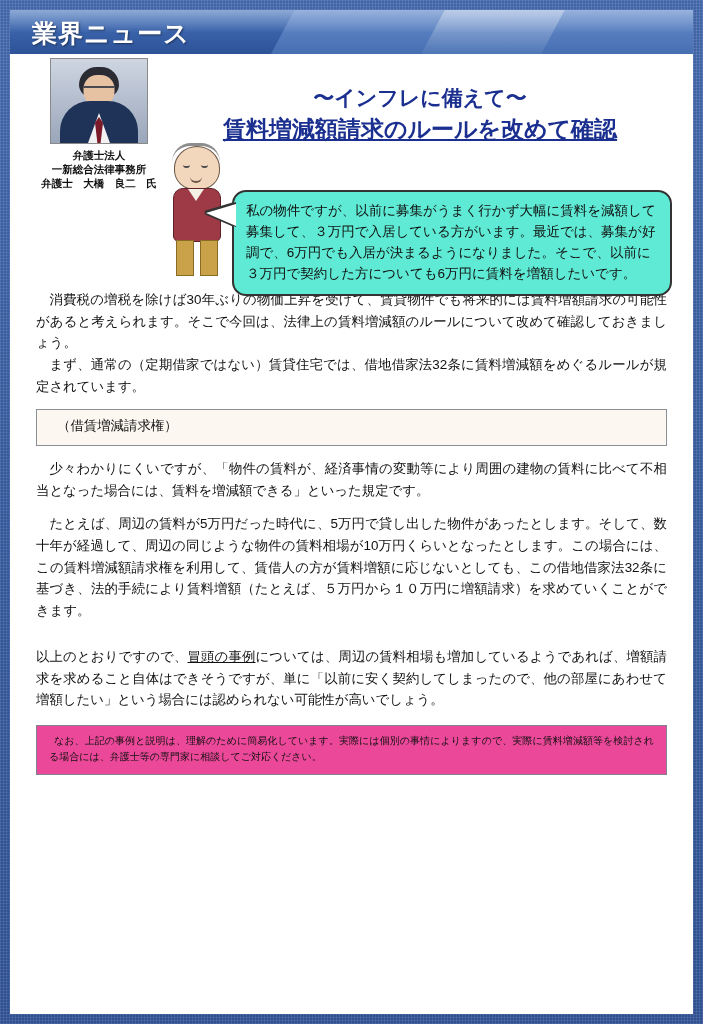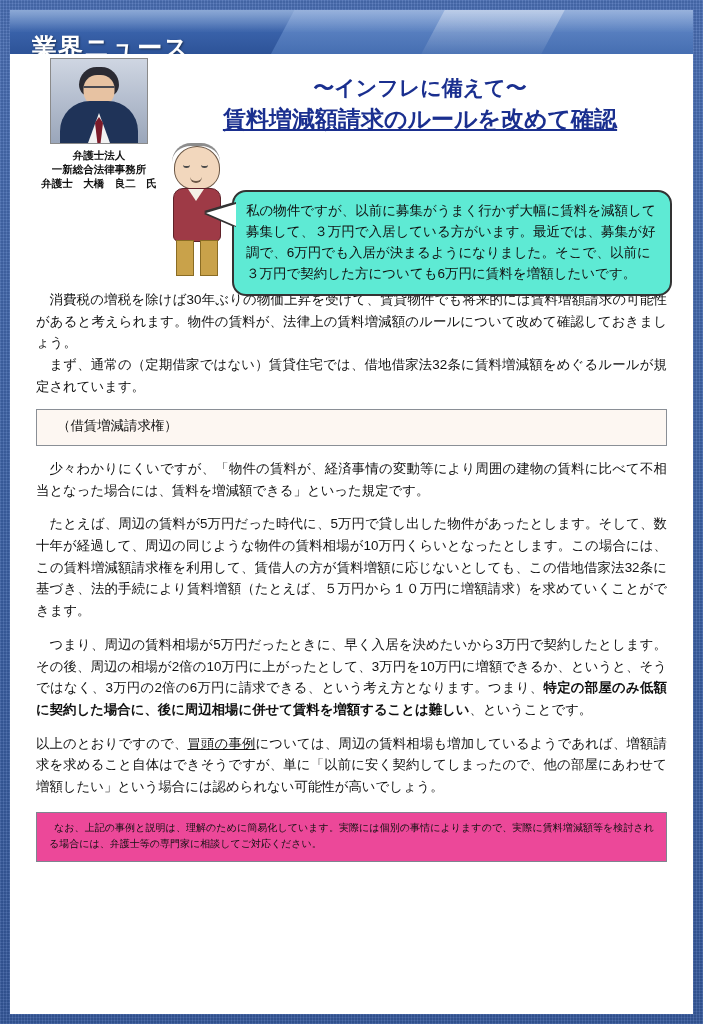--- a/index.html
+++ b/index.html
@@ -62,21 +62,21 @@
     right: 140px;
     top: 0;
     width: 120px;
     height: 44px;
     background: linear-gradient(180deg, rgba(255,255,255,0.35) 0%, rgba(255,255,255,0.05) 100%);
     transform: skewX(-28deg);
   }
   .banner-title {
     position: absolute;
     left: 22px;
-    top: 21px;
+    top: 7px;
     font-size: 25px;
     font-weight: bold;
     color: #ffffff;
     letter-spacing: 1px;
     text-shadow: 1px 1px 2px rgba(0,0,0,0.45);
     z-index: 3;
   }
 
   
   .top-block {
@@ -162,21 +162,21 @@
     margin-top: 4px;
     font-size: 10.5px;
     line-height: 1.35;
     color: #111;
     font-weight: bold;
   }
 
   .headline {
     position: absolute;
     left: 150px;
-    top: 19px;
+    top: 29px;
     width: 520px;
     text-align: center;
     color: #1a2f8f;
     font-weight: bold;
     line-height: 1.45;
   }
   .headline .l1 { font-size: 21px; }
   .headline .l2 { font-size: 23px; text-decoration: underline; }
 
   .mascot {
@@ -363,36 +363,35 @@
       <div class="m-leg-l"></div>
       <div class="m-leg-r"></div>
     </div>
 
     <div class="bubble-tail"></div>
     <div class="bubble">私の物件ですが、以前に募集がうまく行かず大幅に賃料を減額して募集して、３万円で入居している方がいます。最近では、募集が好調で、6万円でも入居が決まるようになりました。そこで、以前に３万円で契約した方についても6万円に賃料を増額したいです。</div>
   </div>
 
   <div class="content">
 
-    <p class="para indent">消費税の増税を除けば30年ぶりの物価上昇を受けて、賃貸物件でも将来的には賃料増額請求の可能性があると考えられます。物件の賃料が、法律上の賃料増減額のルールについて改めて確認しておきましょう。</p>
+    <p class="para indent">消費税の増税を除けば30年ぶりの物価上昇を受けて、賃貸物件でも将来的には賃料増額請求の可能性があると考えられます。そこで今回は、法律上の賃料増減額のルールについて改めて確認しておきましょう。</p>
     <p class="para indent">まず、通常の（定期借家ではない）賃貸住宅では、借地借家法32条に賃料増減額をめぐるルールが規定されています。</p>
 
     <div class="lawbox">
       <div class="law-title">（借賃増減請求権）</div>
     </div>
 
     <div class="gap-m"></div>
     <p class="para indent">少々わかりにくいですが、「物件の賃料が、経済事情の変動等により周囲の建物の賃料に比べて不相当となった場合には、賃料を増減額できる」といった規定です。</p>
 
     <div class="gap-m"></div>
     <p class="para indent">たとえば、周辺の賃料が5万円だった時代に、5万円で貸し出した物件があったとします。そして、数十年が経過して、周辺の同じような物件の賃料相場が10万円くらいとなったとします。この場合には、この賃料増減額請求権を利用して、賃借人の方が賃料増額に応じないとしても、この借地借家法32条に基づき、法的手続により賃料増額（たとえば、５万円から１０万円に増額請求）を求めていくことができます。</p>
 
     <div class="gap-m"></div>
 
-    <p class="para indent"><span>つまり、周辺の賃料相場が5万円だったときに、早く入居を決めたいから3万円で契約したとします。その後、周辺の相場が2倍の10万円に上がったとして、3万円を10万円に増額できるか、というと、そうではなく、3万円の2倍の6万円に請求できる、という考え方となります。つまり、</span><span class="bold">特定の部屋のみ低額に契約した場合に、後に周辺相場に併せて賃料を増額することは難しい</span><span>、ということです。</span></p>
 
     <div class="gap-m"></div>
     <p class="para"><span>以上のとおりですので、</span><span class="u-black">冒頭の事例</span><span>については、周辺の賃料相場も増加しているようであれば、増額請求を求めること自体はできそうですが、単に「以前に安く契約してしまったので、他の部屋にあわせて増額したい」という場合には認められない可能性が高いでしょう。</span></p>
 
   </div>
 
   <div class="notebox">
     <p>なお、上記の事例と説明は、理解のために簡易化しています。実際には個別の事情によりますので、実際に賃料増減額等を検討される場合には、弁護士等の専門家に相談してご対応ください。</p>
   </div>
 

